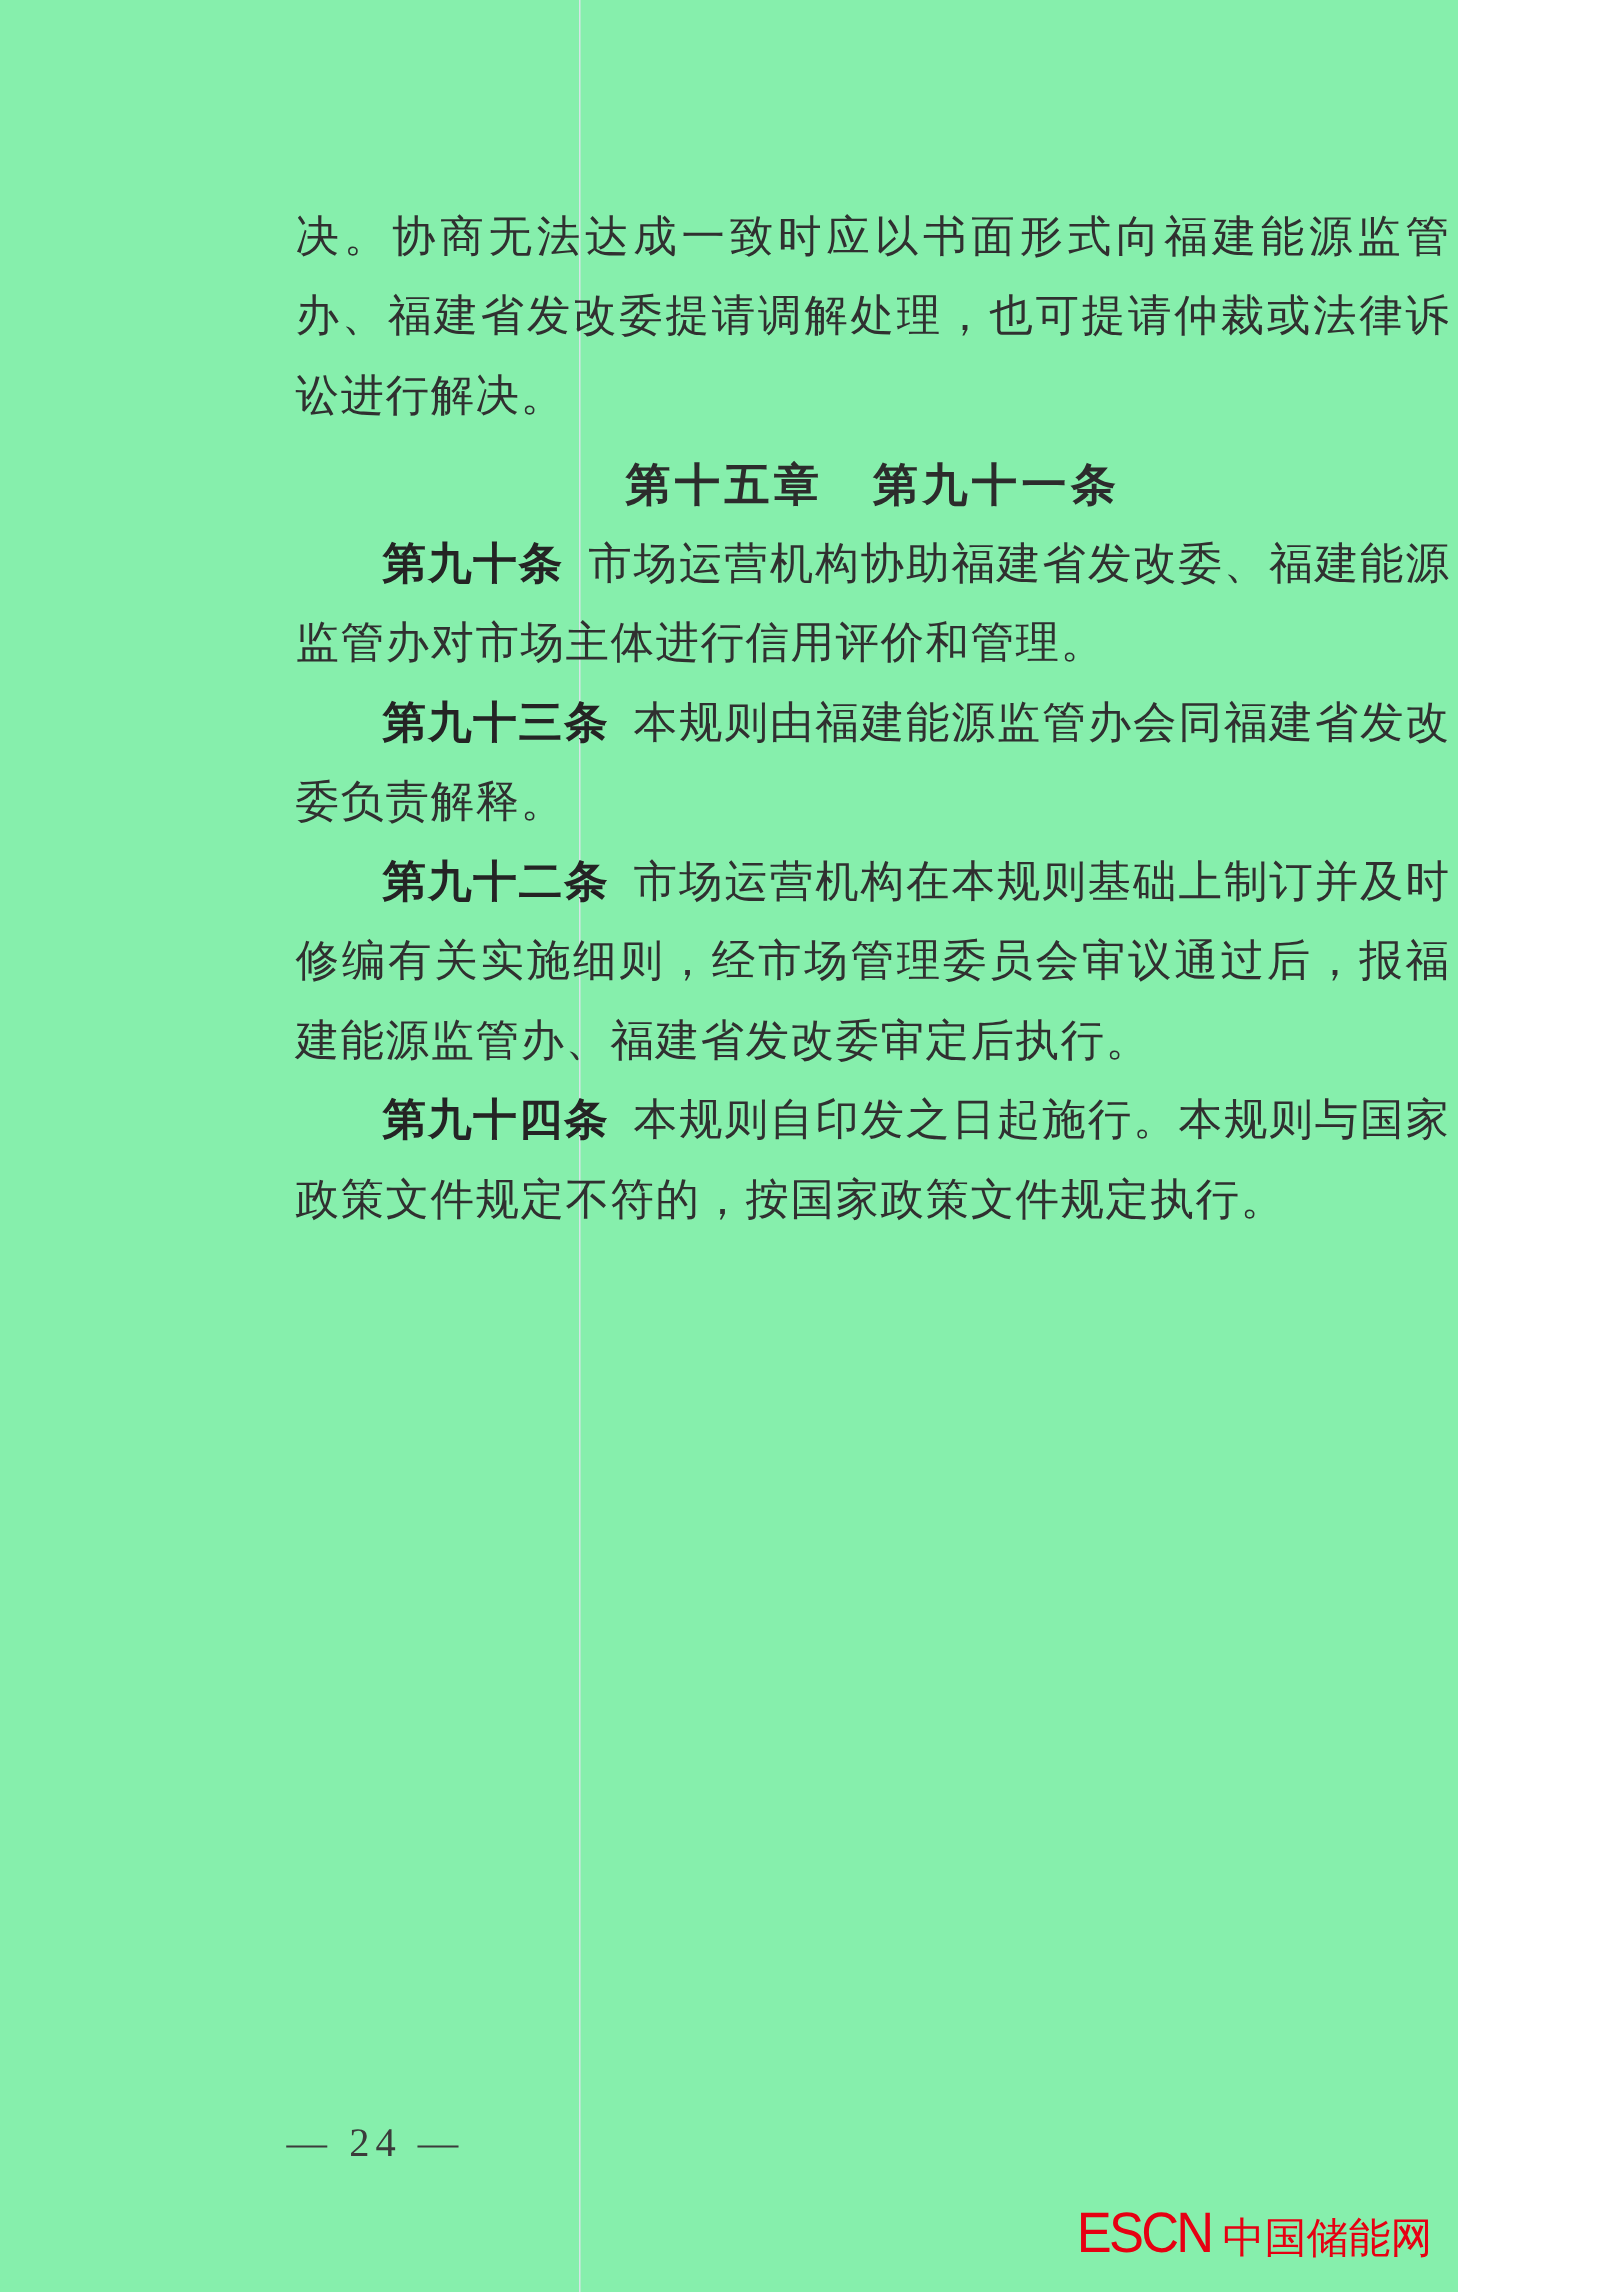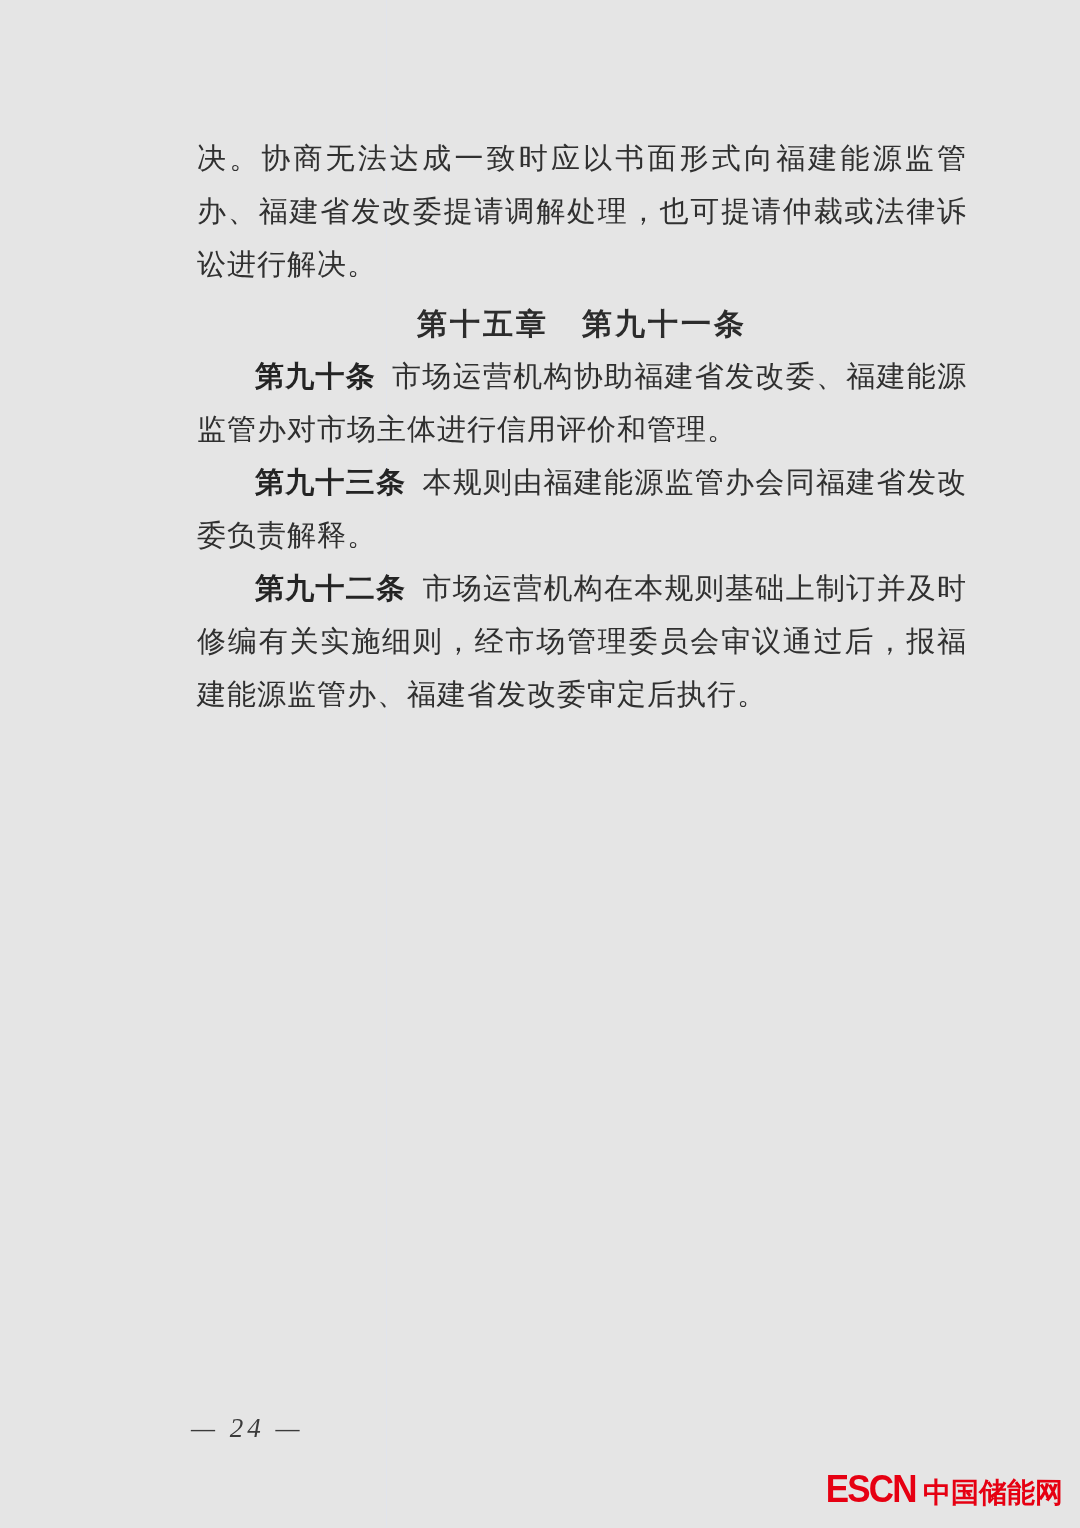--- a/index.html
+++ b/index.html
@@ -2,23 +2,23 @@
 <html><head>
 <meta charset="utf-8">
 <style>
   html, body {
     margin: 0;
     padding: 0;
     background: #ffffff;
   }
   .page {
     position: relative;
-    width: 1080px;
+    width: 972px;
     height: 1528px;
-    background: #e5e5e5;
+    background: #86efac;
     overflow: hidden;
     font-family: "Liberation Serif", "DejaVu Serif", serif;
     color: #303030;
   }
   
   .scan-line {
     position: absolute;
     left: 386px;
     top: 0;
     width: 1px;
@@ -62,30 +62,29 @@
     margin-top: 8px;
   }
   .page-number {
     position: absolute;
     left: 191px;
     top: 1413px;
     font-size: 27px;
     letter-spacing: 4px;
     color: #3b3b3b;
     font-family: "Liberation Serif", "DejaVu Serif", serif;
-    font-style: italic;
   }
   .logo {
     position: absolute;
     right: 17px;
     top: 1468px;
     display: flex;
     align-items: baseline;
     font-family: "Liberation Sans", "DejaVu Sans", sans-serif;
-    font-weight: bold;
+    font-weight: normal;
     white-space: nowrap;
   }
   .logo-latin {
     font-size: 38px;
     letter-spacing: -2px;
     transform: scaleX(0.92);
     transform-origin: right;
   }
   .logo-cn {
     font-size: 28px;
@@ -107,20 +106,21 @@
     <h2 class="chapter">第十五章　第九十一条</h2>
 
     <p class="body-par indent-par"><span class="art-num">第九十条</span><span>市场运营机构协助福建省发改委、福建能源监管办对市场主体进行信用评价和管理。</span></p>
 
 
 
     <p class="body-par indent-par"><span class="art-num">第九十三条</span><span>本规则由福建能源监管办会同福建省发改委负责解释。</span></p>
 
     <p class="body-par indent-par"><span class="art-num">第九十二条</span><span>市场运营机构在本规则基础上制订并及时修编有关实施细则，经市场管理委员会审议通过后，报福建能源监管办、福建省发改委审定后执行。</span></p>
 
+    <p class="body-par indent-par"><span class="art-num">第九十四条</span><span>本规则自印发之日起施行。本规则与国家政策文件规定不符的，按国家政策文件规定执行。</span></p>
 
   </div>
 
   <div class="page-number">— 24 —</div>
 
   <div class="logo">
     <span class="logo-latin" style="color: rgb(230, 0, 18);">ESCN</span>
     <span class="logo-cn" style="color: rgb(230, 0, 18);">中国储能网</span>
   </div>
 

